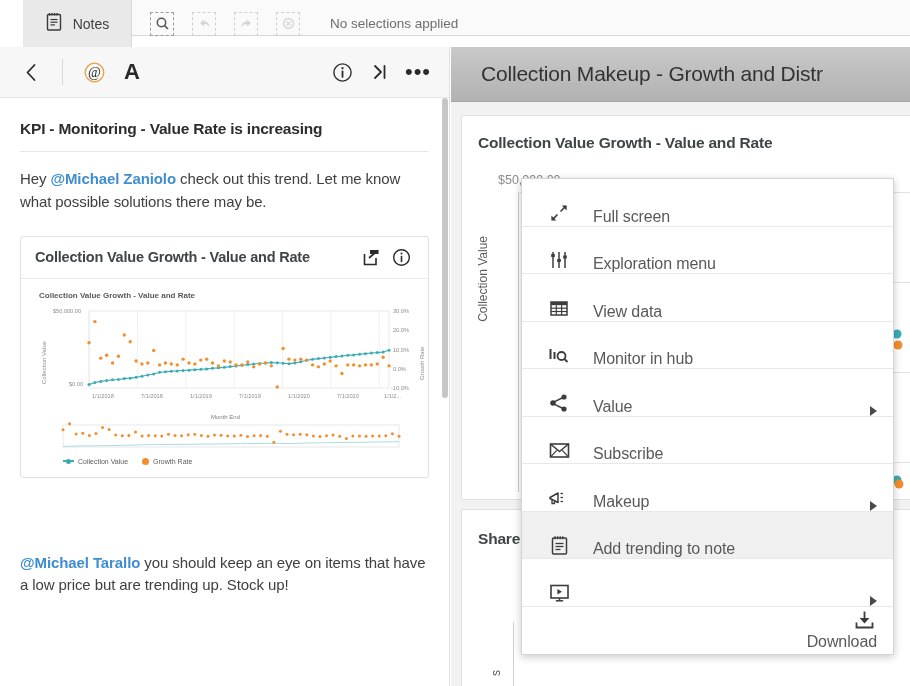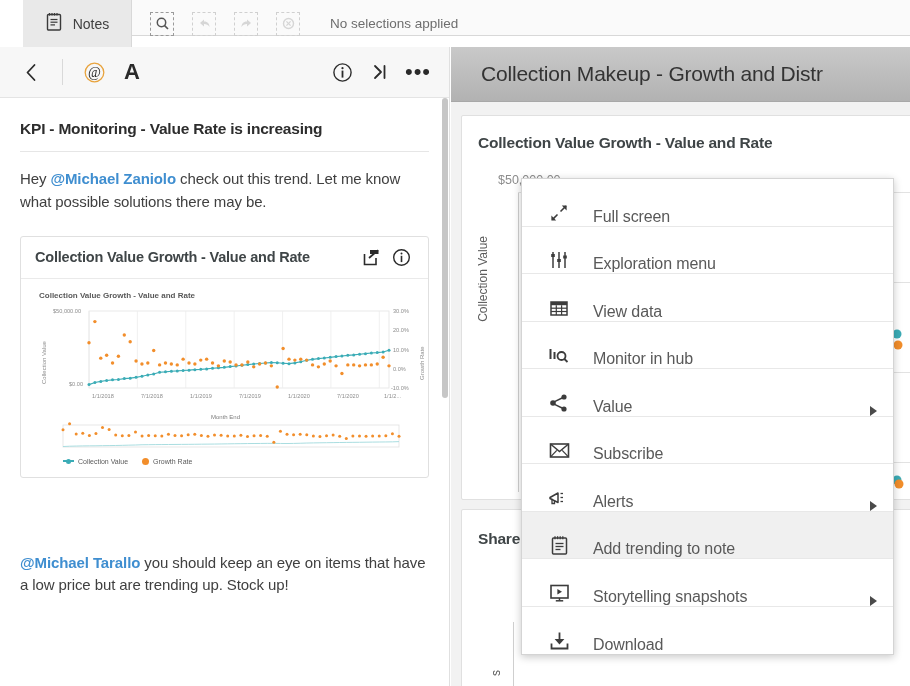--- a/index.html
+++ b/index.html
@@ -138,21 +138,21 @@
   .ctxmenu {
     position: absolute; left: 521px; top: 178px; width: 373px;
     background: #ffffff; border: 1px solid #d4d4d4;
     box-shadow: 0 2px 8px rgba(0,0,0,0.22);
     z-index: 50;
   }
   .ctx-item {
     height: 47.5px; display: flex; align-items: flex-end; padding: 0 16px 0 24px;
     border-bottom: 1px solid #e8e8e8; cursor: pointer; position: relative;
   }
-  .ctx-item:last-child { border-bottom: none; }
+  .ctx-item:last-child { border-bottom: none; flex-direction: column; }
   .ctx-item.hl { background: #f0f0f0; }
   .ctx-ico {
     width: 26px; height: 26px; display: flex; align-items: center; justify-content: center;
     color: #3c3c3c; flex: 0 0 26px;
   }
   .ctx-lbl { font-size: 16px; color: #595959; margin-left: 21px; letter-spacing: -0.1px; }
   .ctx-arrow {
     margin-left: auto; width: 0; height: 0;
     border-left: 7px solid #4a4a4a; border-top: 5px solid transparent; border-bottom: 5px solid transparent;
   }
@@ -604,21 +604,21 @@
       <div class="ctx-item">
         <span class="ctx-ico">
           <svg width="22" height="18" viewBox="0 0 22 18">
             <path d="M2 8.5 L10 4 L10 13.5 L2 9.5 Z" fill="none" stroke="#3c3c3c" stroke-width="1.5" stroke-linejoin="round"></path>
             <path d="M4 9.8 L4 14.5 L6.5 14.5 L6.5 11" fill="none" stroke="#3c3c3c" stroke-width="1.3"></path>
             <line x1="12.5" y1="4.5" x2="15" y2="4.5" stroke="#3c3c3c" stroke-width="1.3"></line>
             <line x1="12.5" y1="8.5" x2="15" y2="8.5" stroke="#3c3c3c" stroke-width="1.3"></line>
             <line x1="12.5" y1="12.5" x2="15" y2="12.5" stroke="#3c3c3c" stroke-width="1.3"></line>
           </svg>
         </span>
-        <span class="ctx-lbl">Alerts</span>
+        <span class="ctx-lbl">Makeup</span>
         <span class="ctx-arrow"></span>
       </div>
       <div class="ctx-item hl">
         <span class="ctx-ico">
           <svg width="19" height="21" viewBox="0 0 19 21">
             <rect x="2.5" y="3" width="14" height="16" rx="1" fill="none" stroke="#3c3c3c" stroke-width="1.5"></rect>
             <line x1="5" y1="1.2" x2="5" y2="4.2" stroke="#3c3c3c" stroke-width="1.3"></line>
             <line x1="7.6" y1="1.2" x2="7.6" y2="4.2" stroke="#3c3c3c" stroke-width="1.3"></line>
             <line x1="10.2" y1="1.2" x2="10.2" y2="4.2" stroke="#3c3c3c" stroke-width="1.3"></line>
             <line x1="12.8" y1="1.2" x2="12.8" y2="4.2" stroke="#3c3c3c" stroke-width="1.3"></line>
@@ -631,21 +631,20 @@
       </div>
       <div class="ctx-item">
         <span class="ctx-ico">
           <svg width="21" height="20" viewBox="0 0 21 20">
             <rect x="2" y="2.5" width="17" height="12.5" fill="none" stroke="#3c3c3c" stroke-width="1.6"></rect>
             <path d="M8.4 6 L13 8.8 L8.4 11.6 Z" fill="#3c3c3c"></path>
             <line x1="10.5" y1="15" x2="10.5" y2="17.5" stroke="#3c3c3c" stroke-width="1.5"></line>
             <line x1="6.8" y1="17.8" x2="14.2" y2="17.8" stroke="#3c3c3c" stroke-width="1.5"></line>
           </svg>
         </span>
-        <span class="ctx-lbl">Storytelling snapshots</span>
         <span class="ctx-arrow"></span>
       </div>
       <div class="ctx-item">
         <span class="ctx-ico">
           <svg width="21" height="20" viewBox="0 0 21 20">
             <line x1="10.5" y1="1.5" x2="10.5" y2="10" stroke="#3c3c3c" stroke-width="1.8"></line>
             <path d="M5.6 8 L10.5 13.4 L15.4 8 Z" fill="#3c3c3c"></path>
             <polyline points="2.5,12.5 2.5,17.5 18.5,17.5 18.5,12.5" fill="none" stroke="#3c3c3c" stroke-width="1.8"></polyline>
           </svg>
         </span>

